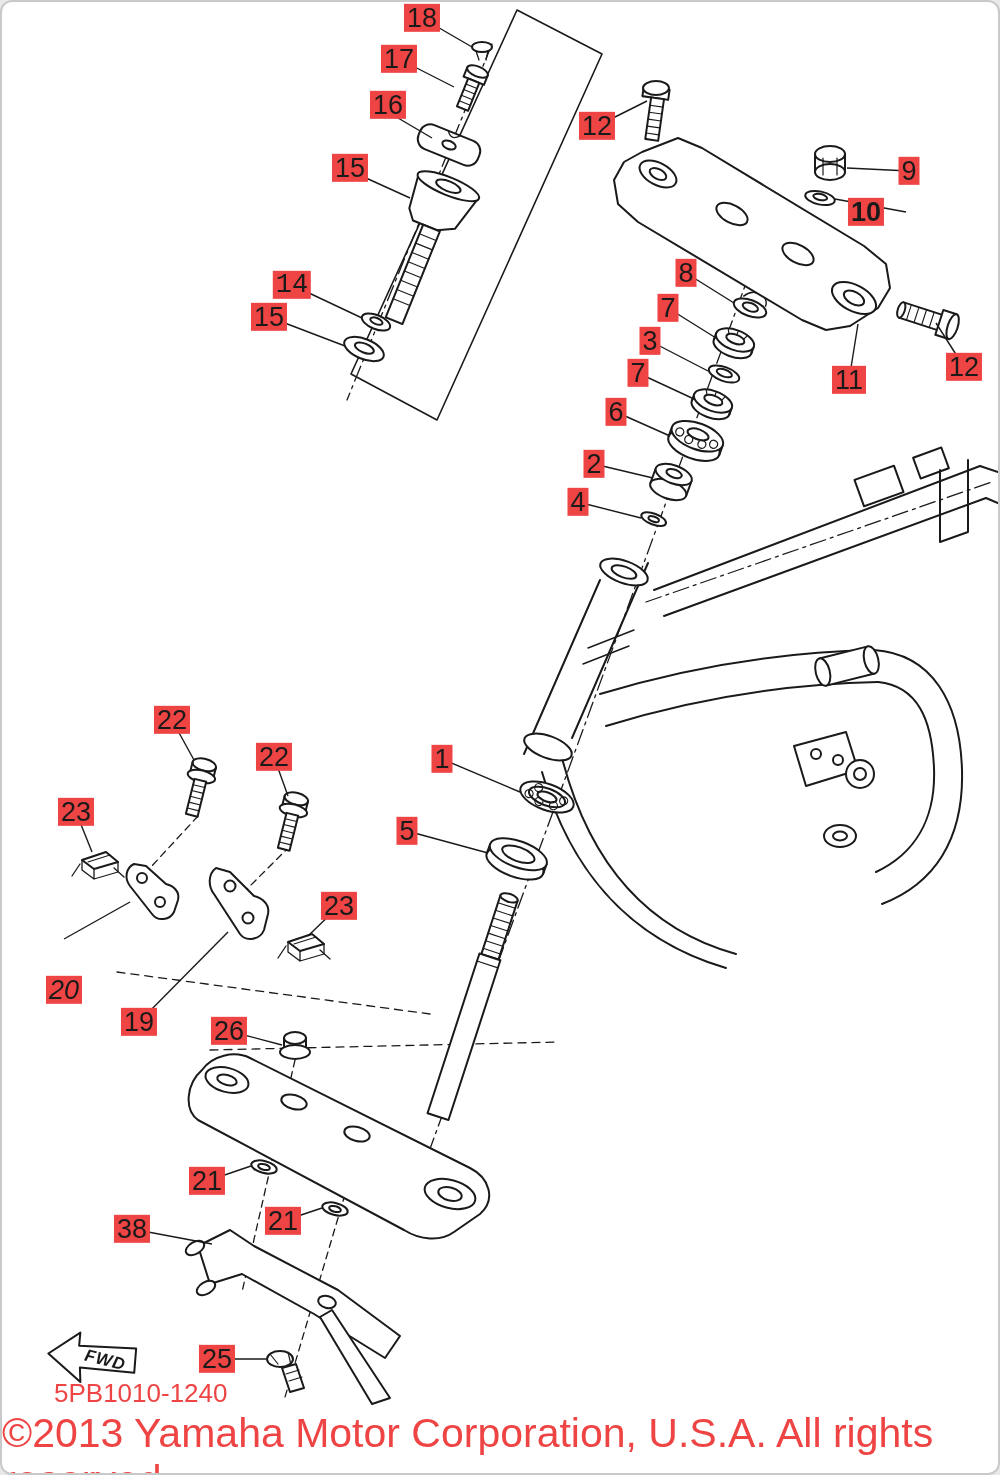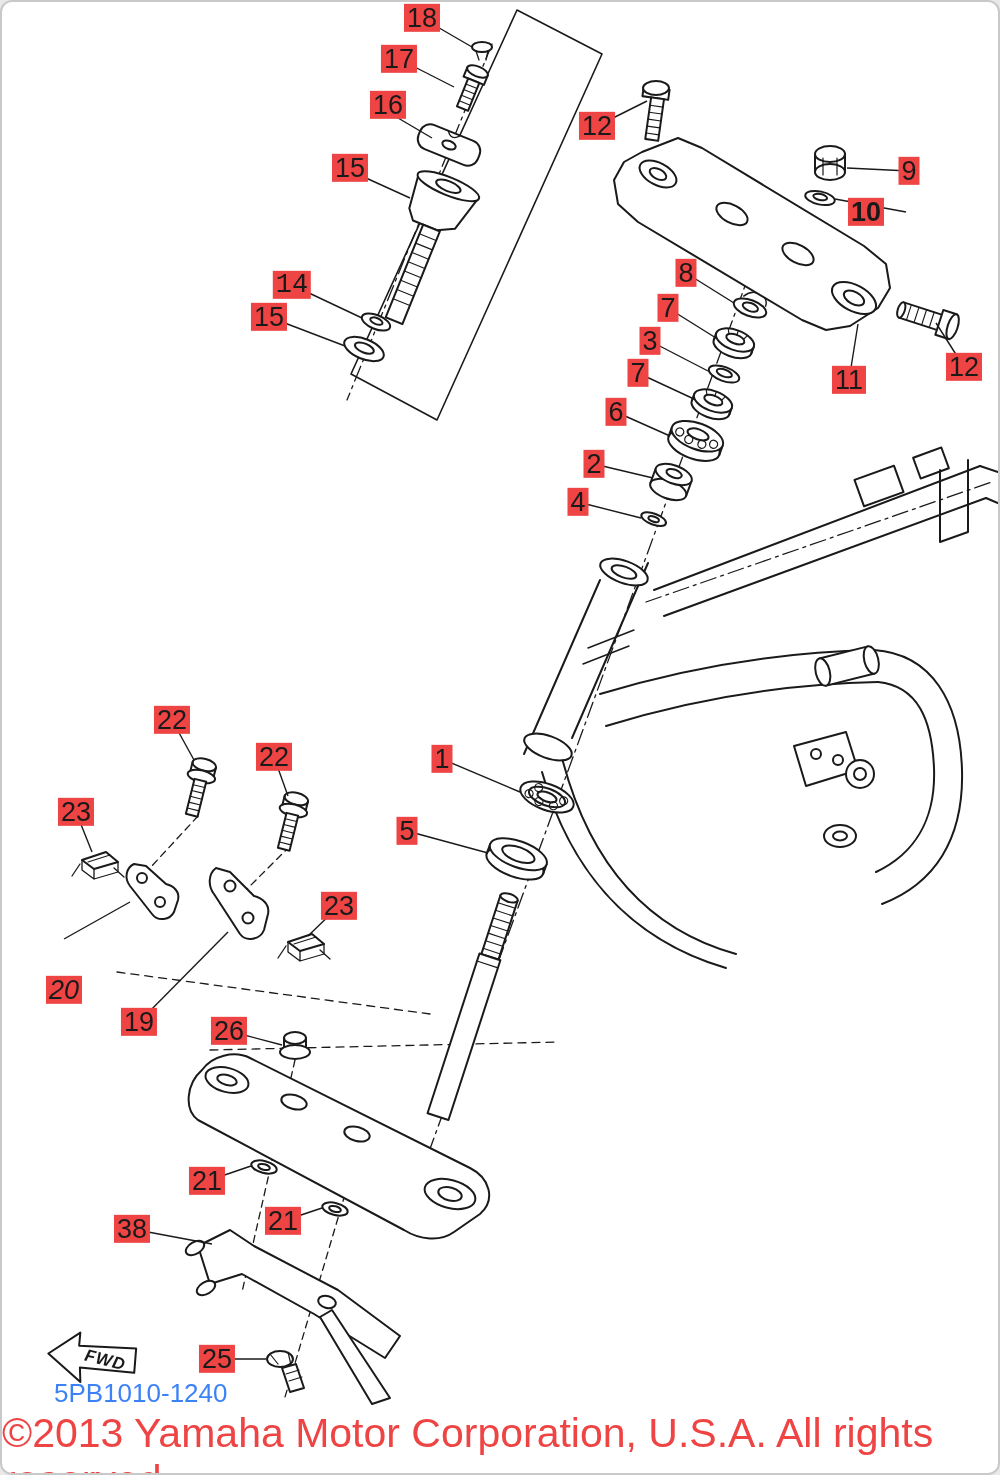--- a/index.html
+++ b/index.html
@@ -10,21 +10,21 @@
   }
   .art{position:absolute;left:0;top:0;width:1000px;height:1475px}
   .callout-lines{position:absolute;left:0;top:0;width:1000px;height:1475px;z-index:2;pointer-events:none}
   .callout-lines line{stroke:var(--line,#1a1a1a);stroke-width:1.4}
   .callout-layer{position:absolute;left:0;top:0;width:1000px;height:1475px;z-index:3;pointer-events:none}
   .callout{
     position:absolute;transform:translate(-50%,-50%);
     font-size:27px;line-height:1.05;color:var(--line,#1a1a1a);
     background:#ef4444;padding:0 3px;white-space:nowrap;
   }
-  .part-code{position:absolute;left:52px;top:1376px;font-size:26px;color:#3b82f6;z-index:3}
+  .part-code{position:absolute;left:52px;top:1376px;font-size:26px;color:#ef4444;z-index:3}
   .copyright{position:absolute;left:0;right:0;top:1408px;text-align:left;font-size:41px;color:#ef4444;z-index:3}
 </style>
 </head>
 <body>
 
 <div class="page" style="background: rgb(255, 255, 255); border-color: rgb(201, 201, 201); --line: #1a1a1a;">
 
   <svg class="art" viewBox="0 0 1000 1475">
     <defs>
       <g id="washer21">

